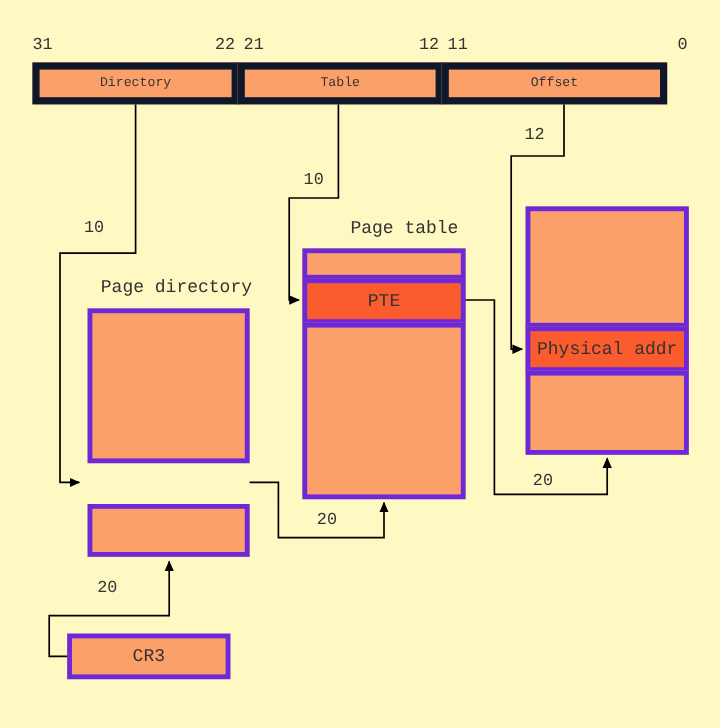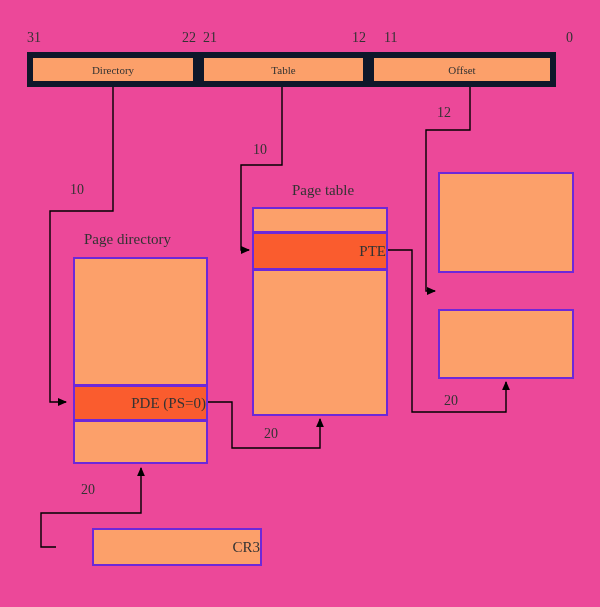--- a/index.html
+++ b/index.html
@@ -4,39 +4,39 @@
 <style>
   html, body {
     margin: 0;
     padding: 0;
     background: #ffffff;
   }
   #canvas {
     position: relative;
     width: 600px;
     height: 607px;
-    background: #ec4899;
-    font-family: Liberation Serif, serif;
+    background: #fef9c3;
+    font-family: Liberation Mono, monospace;
     overflow: hidden;
   }
   .svg-layer {
     position: absolute;
     left: 0;
     top: 0;
     width: 600px;
     height: 607px;
   }
   .cell {
     position: absolute;
     box-sizing: border-box;
-    border: 2px solid #6d28d9;
+    border: 4px solid #6d28d9;
     background: #FCA06A;
     display: flex;
     align-items: center;
-    justify-content: flex-end;
+    justify-content: center;
     color: #333333;
     font-size: 15px;
   }
   .cell.hot {
     background: #FA5C2E;
   }
   .bar-seg {
     position: absolute;
     box-sizing: border-box;
     border: 6px solid #0f172a;
@@ -73,51 +73,51 @@
 </style>
 </head>
 <body>
 
 <div id="canvas">
 
   <div class="bitnum left" style="left:27px;  width:40px;">31</div>
   <div class="bitnum right" style="left:150px; width:46px;">22</div>
   <div class="bitnum left" style="left:203px; width:40px;">21</div>
   <div class="bitnum right" style="left:320px; width:46px;">12</div>
-  <div class="bitnum left" style="left:373px; width:40px;margin-left:11px;">11</div>
+  <div class="bitnum left" style="left:373px; width:40px;">11</div>
   <div class="bitnum right" style="left:527px; width:46px;">0</div>
 
   <div class="bar-seg" style="left:27px;  width:172px;">
     <span>Directory</span>
   </div>
   <div class="bar-seg" style="left:198px; width:171px;">
     <span>Table</span>
   </div>
   <div class="bar-seg" style="left:368px; width:188px;">
     <span>Offset</span>
   </div>
 
   <div class="title" style="left:84px; top:231px;">Page directory</div>
   <div class="cell" style="left:73px; top:257px; width:135px; height:129px;"></div>
-  <div class="cell hot" style="left:73px; top:385px; width:135px; height:36px;">
-    <span>PDE (PS=0)</span>
-  </div>
   <div class="cell" style="left:73px; top:420px; width:135px; height:44px;"></div>
 
   <div class="title" style="left:277px; top:182px;margin-left:15px;">Page table</div>
   <div class="cell" style="left:252px; top:207px; width:136px; height:26px;"></div>
   <div class="cell hot" style="left:252px; top:232px; width:136px; height:38px;">
     <span>PTE</span>
   </div>
   <div class="cell" style="left:252px; top:269px; width:136px; height:147px;"></div>
 
   <div class="cell" style="left:438px; top:172px; width:136px; height:101px;"></div>
+  <div class="cell hot" style="left:438px; top:272px; width:136px; height:38px;">
+    <span>Physical addr</span>
+  </div>
   <div class="cell" style="left:438px; top:309px; width:136px; height:70px;"></div>
 
-  <div class="cell" style="left:56px; top:528px; width:170px; height:38px;margin-left:36px;">
+  <div class="cell" style="left:56px; top:528px; width:136px; height:38px;">
     <span>CR3</span>
   </div>
 
   <svg class="svg-layer" viewBox="0 0 600 607">
     <defs>
       <marker id="ah" markerWidth="9" markerHeight="9" refX="8" refY="4.5" orient="auto" markerUnits="userSpaceOnUse">
         <path d="M0,0.6 L9,4.5 L0,8.4 z" fill="#000000"></path>
       </marker>
     </defs>
 

